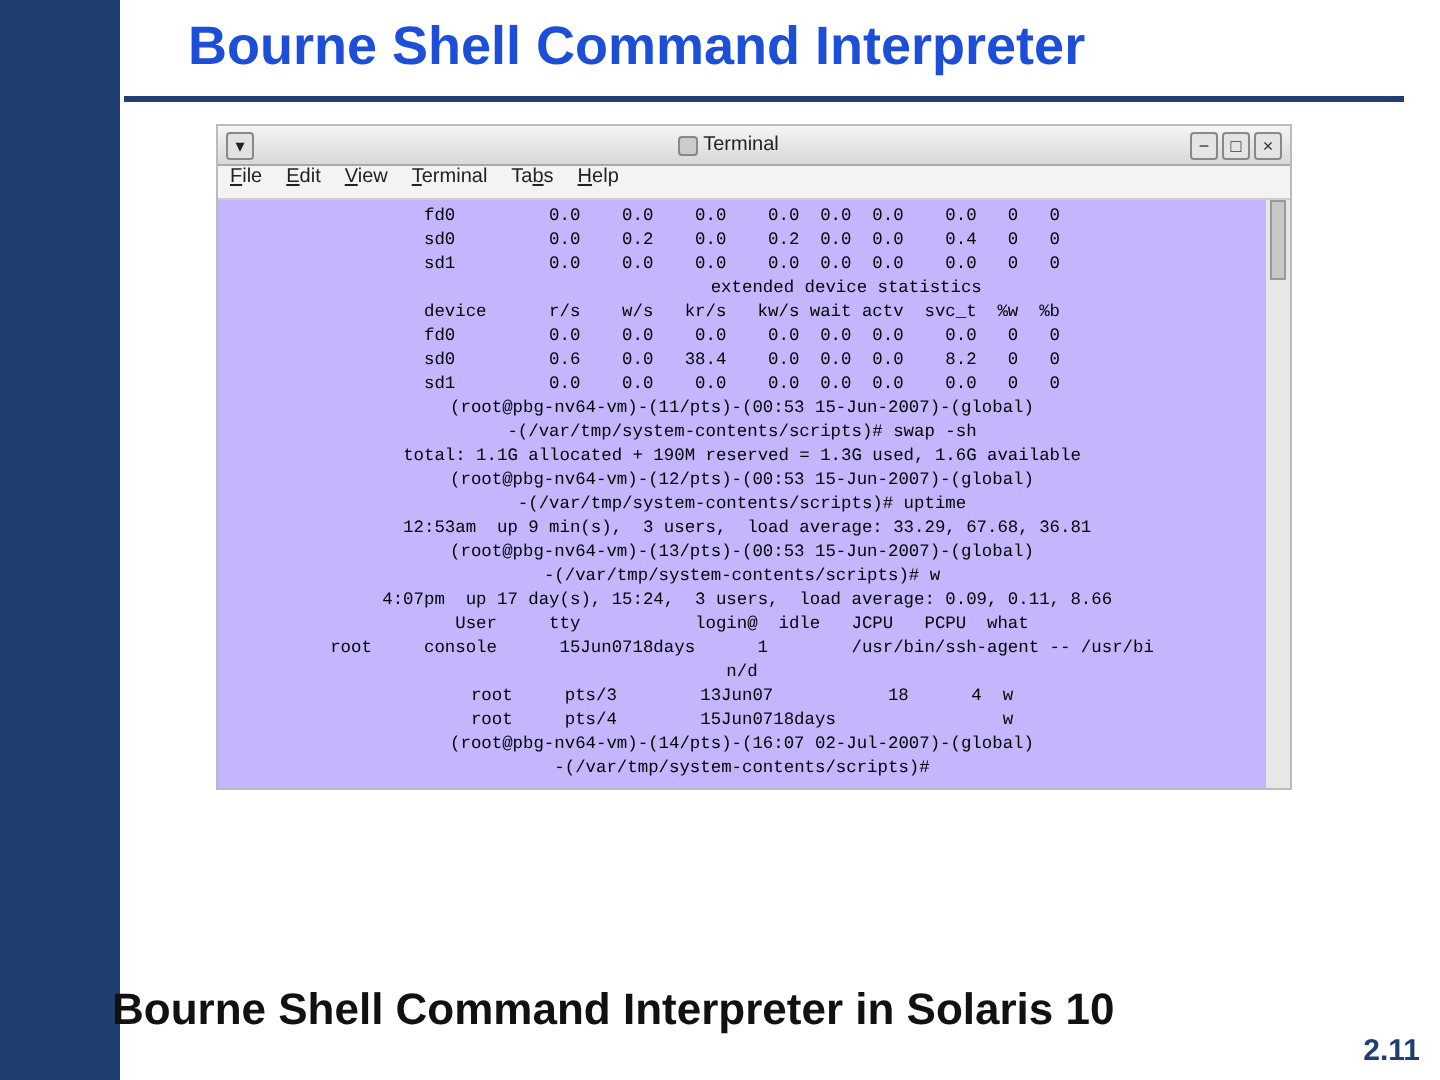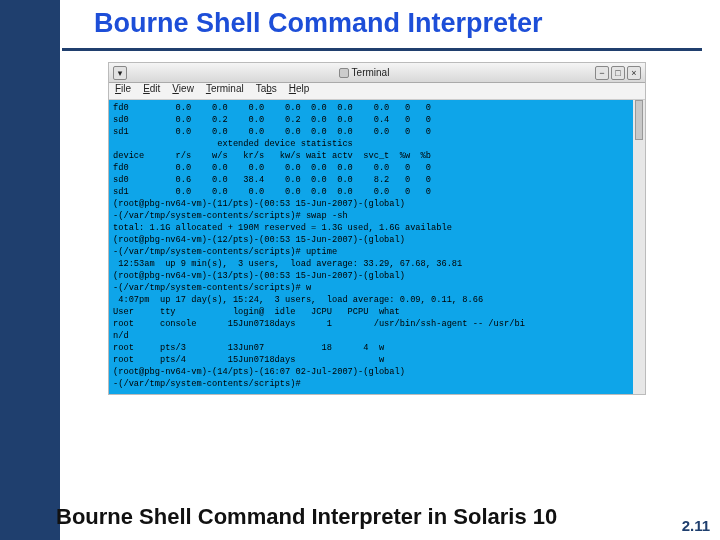--- a/index.html
+++ b/index.html
@@ -70,34 +70,35 @@
     background: #f3f3f3;
     border-bottom: 1px solid #ccc;
     display:flex; 
     gap: 12px;
     padding: 0 6px;
     font-size: 10px;
     color: #222;
   }
   .menubar span u { text-decoration: underline; }
   .term-body {
-    background: #0ea5e9;
+    background: #c4b5fd;
     font-family: "Courier New", Courier, monospace;
     font-size: 8.7px;
     line-height: 12px;
     color: #000;
     padding: 2px 4px 4px 4px;
     white-space: pre;
     border-right: 12px solid #e7e7e7;
     position: relative;
+    text-align: center;
   }
   .scroll-thumb { position:absolute; right:-10px; top:0; width:8px; height:40px; background:#c8c8c8; border:1px solid #999;}
   .caption {
     position: absolute;
-    left: 56px; bottom: 10px;
+    left: 56px; bottom: 22px;
     font-size: 22px;
     font-weight: bold;
     color: #111;
   }
   .pagenum {
     position: absolute;
     right: 10px; bottom: 6px;
     font-size: 15px;
     font-weight: bold;
     color: #1f3f6e;

